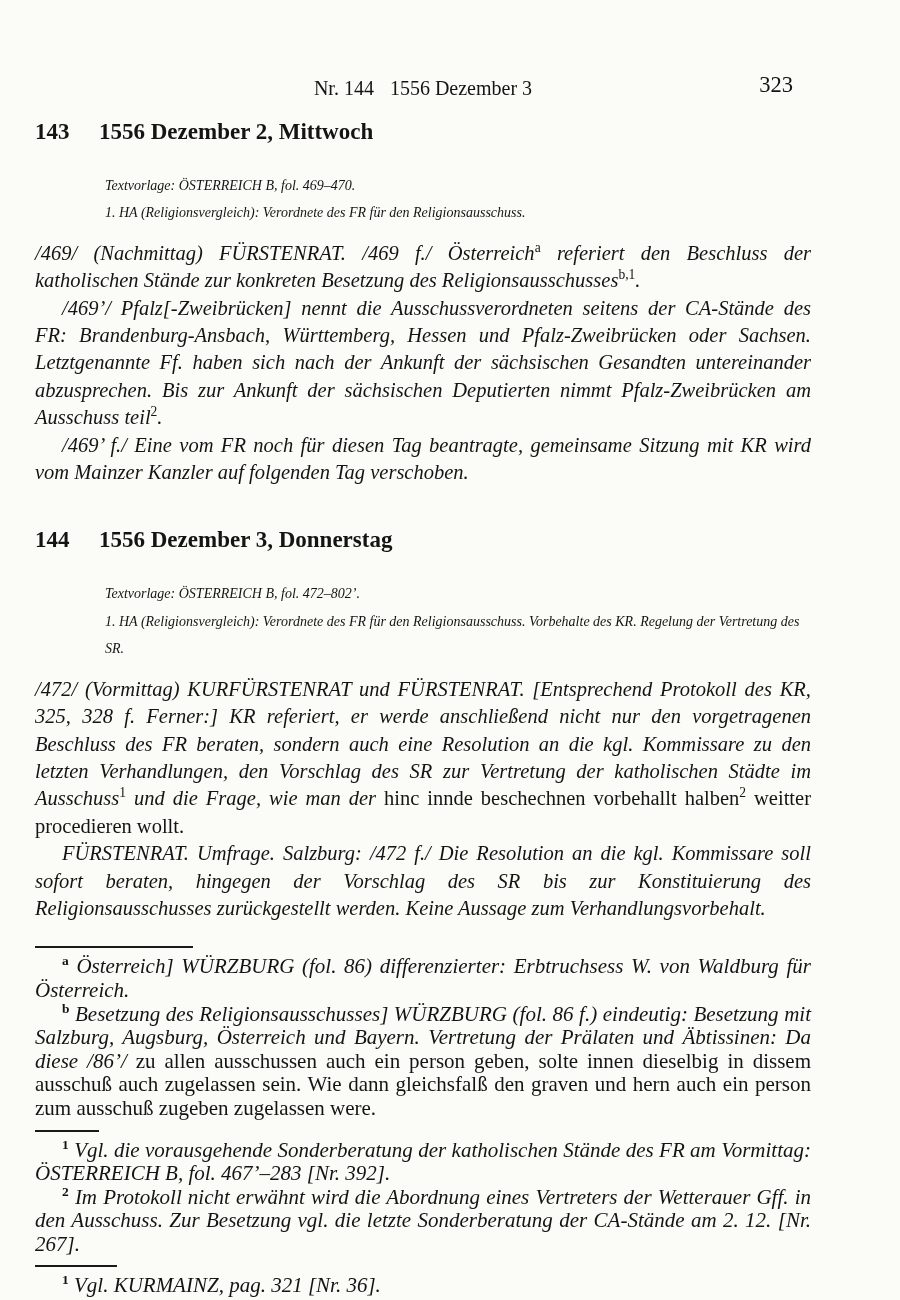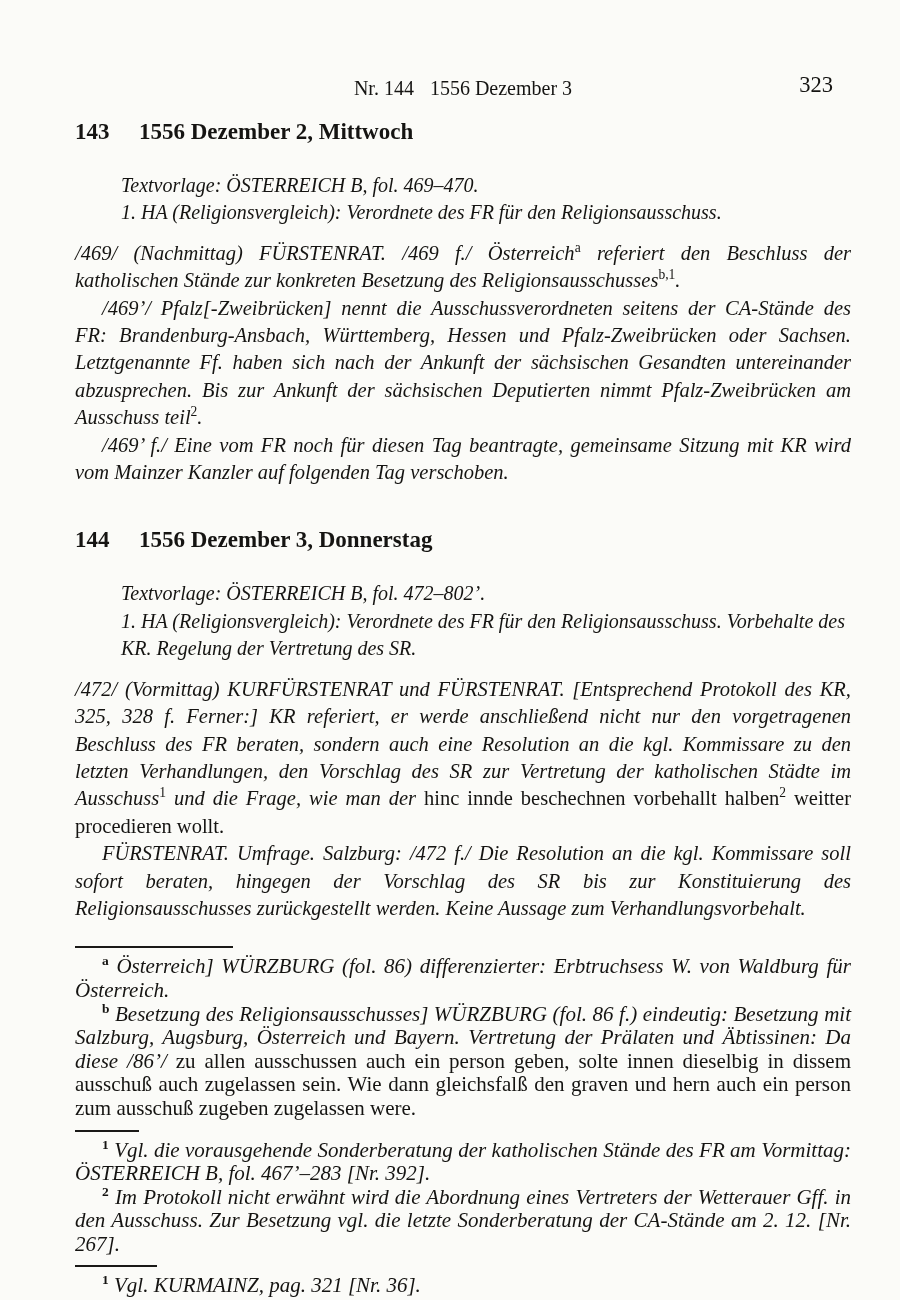--- a/index.html
+++ b/index.html
@@ -8,21 +8,21 @@
     background: #fbfbf8;
   }
   .page {
     position: relative;
     width: 900px;
     height: 1300px;
     background: #fbfbf8;
     color: #151412;
     font-family: "Liberation Serif", "DejaVu Serif", serif;
     box-sizing: border-box;
-    padding: 76px 40px 30px 75px;
+    padding: 76px 40px 30px 35px;
     overflow: hidden;
   }
   .content {
     width: 776px;
   }
   
   .running-header {
     position: relative;
     font-size: 20px;
     line-height: 24px;
@@ -41,24 +41,24 @@
   .entry-heading {
     display: flex;
     font-weight: bold;
     font-size: 23px;
     line-height: 28px;
     margin: 0 0 26px 0;
   }
   .entry-number { width: 64px; flex: 0 0 64px; }
   
   .source-block {
-    margin-left: 46px;
+    margin-left: 70px;
     margin-bottom: 13px;
     font-style: italic;
-    font-size: 20px;
+    font-size: 14px;
     line-height: 27.4px;
   }
   
   .body-block {
     font-size: 20.5px;
     line-height: 27.4px;
     text-align: justify;
   }
   .body-para { margin: 0; }
   .body-para.indent { text-indent: 27px; }

